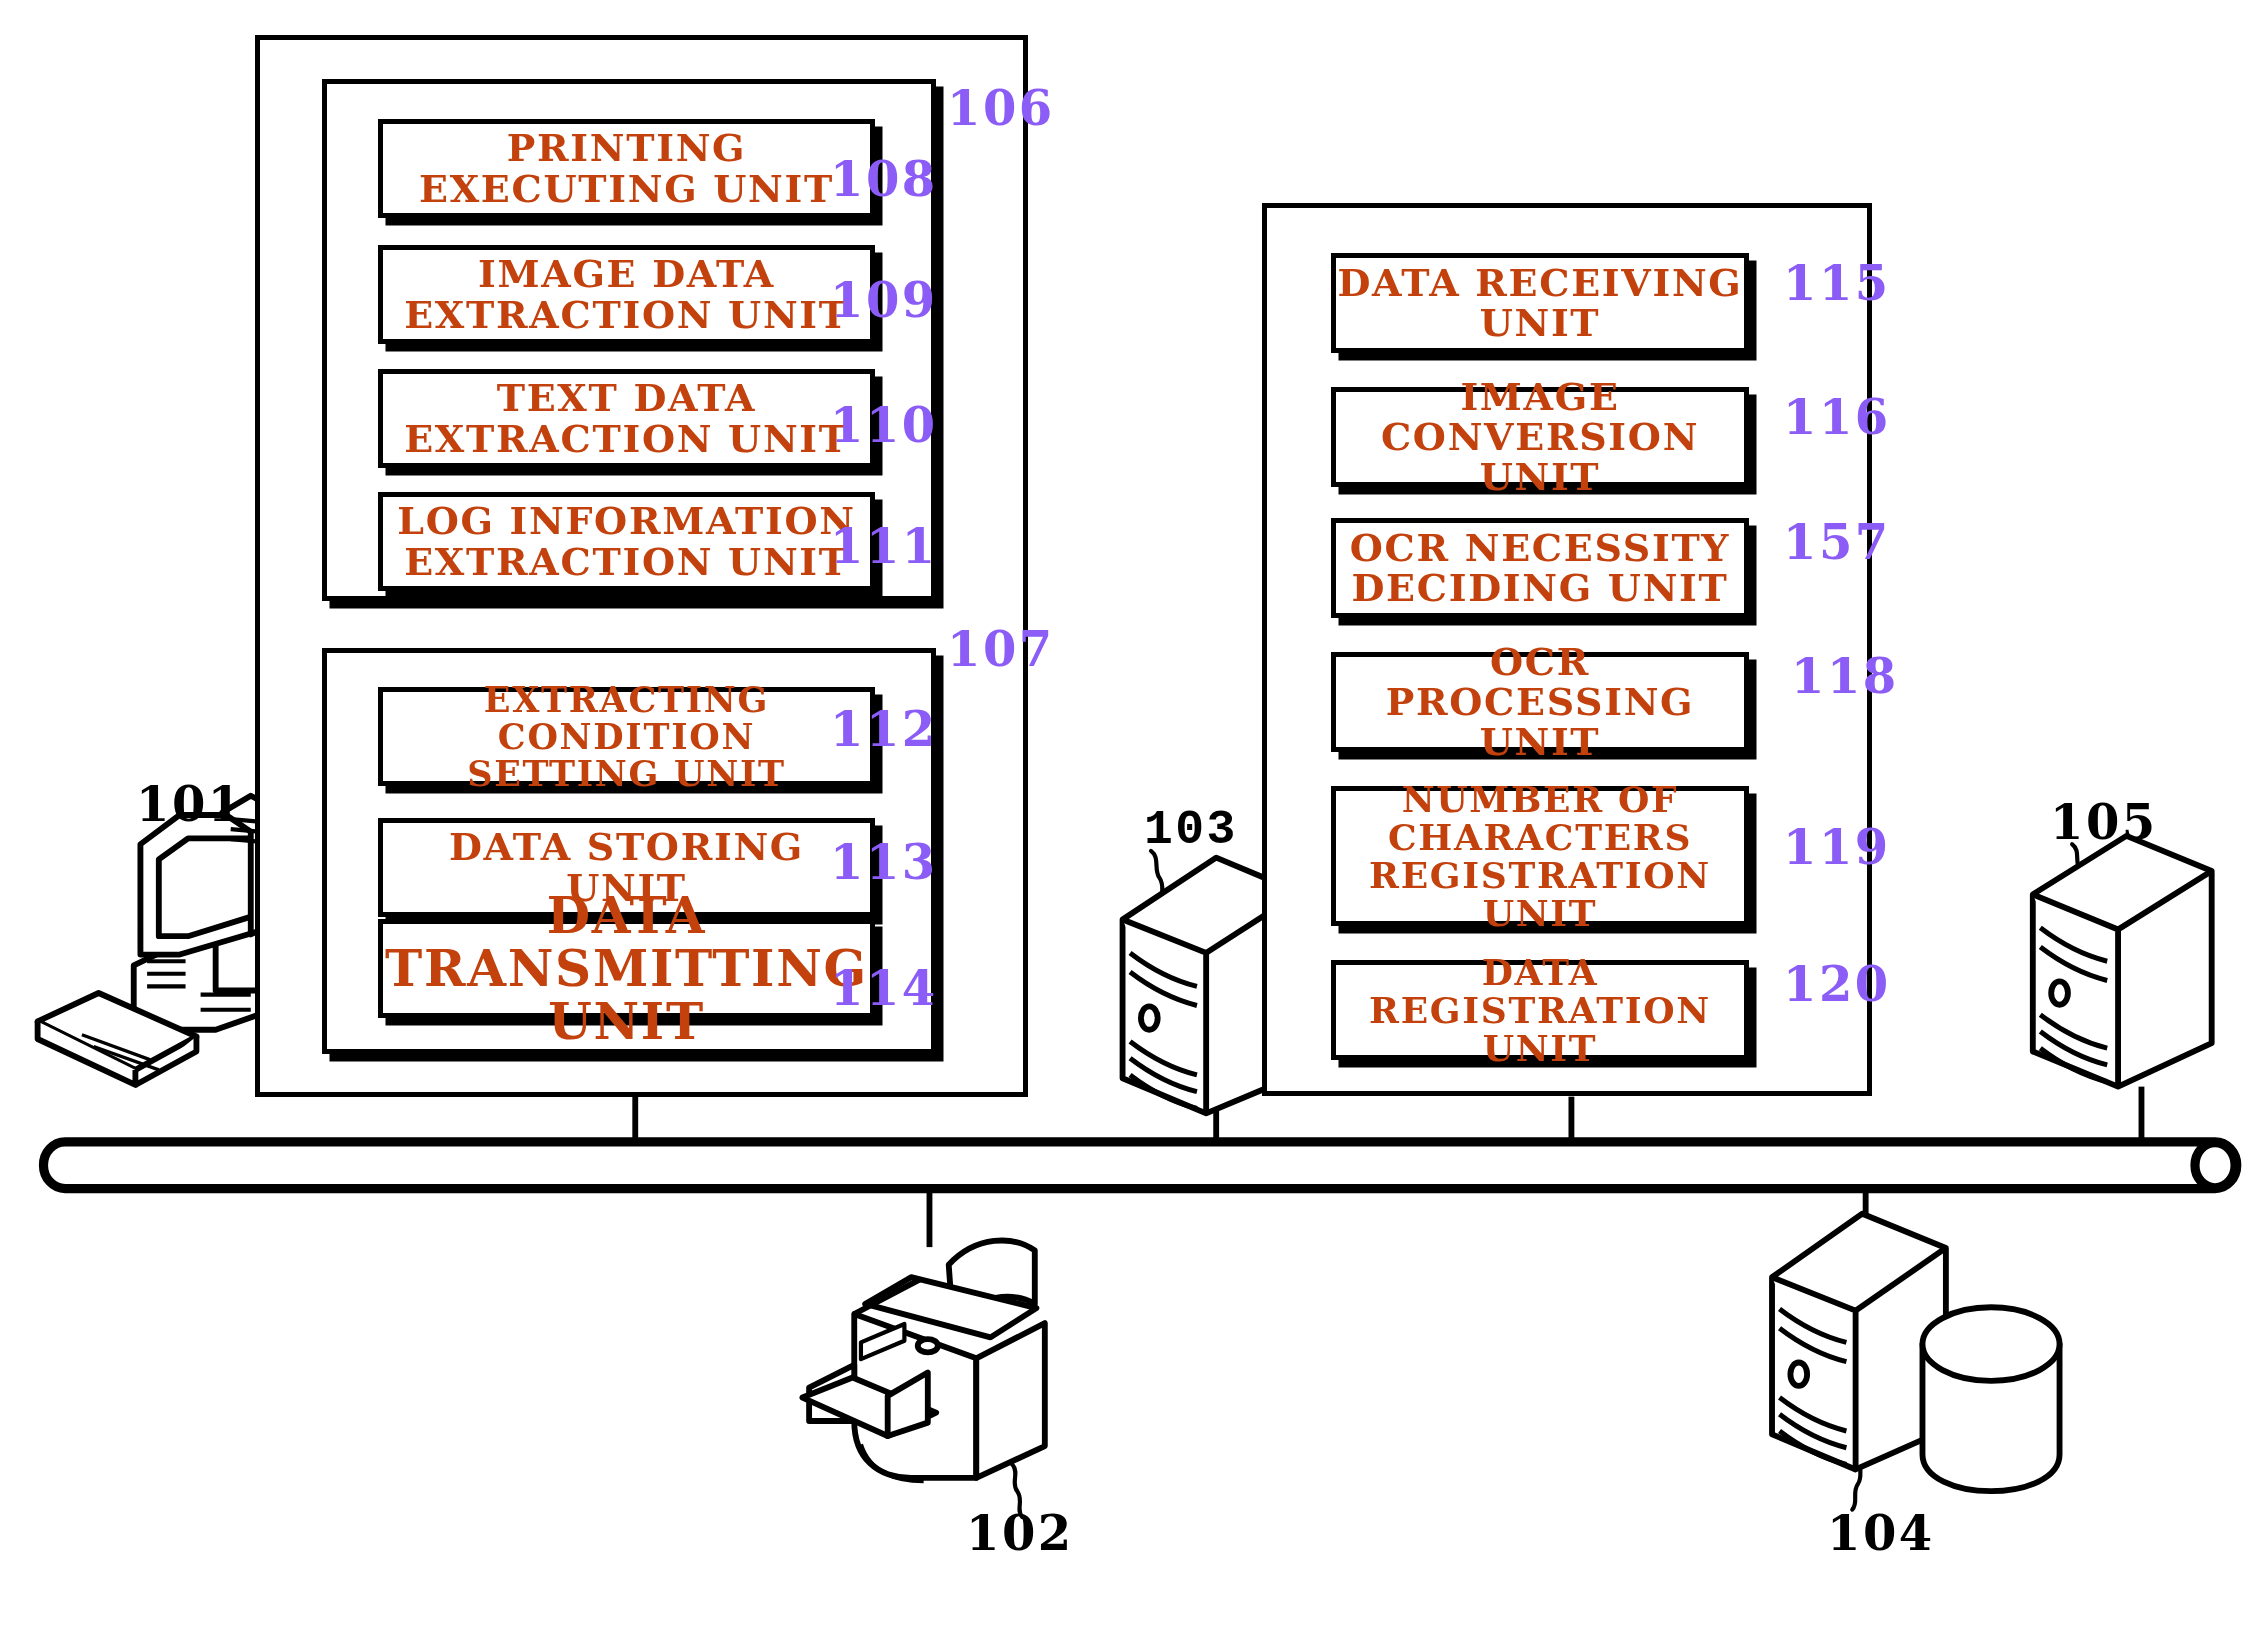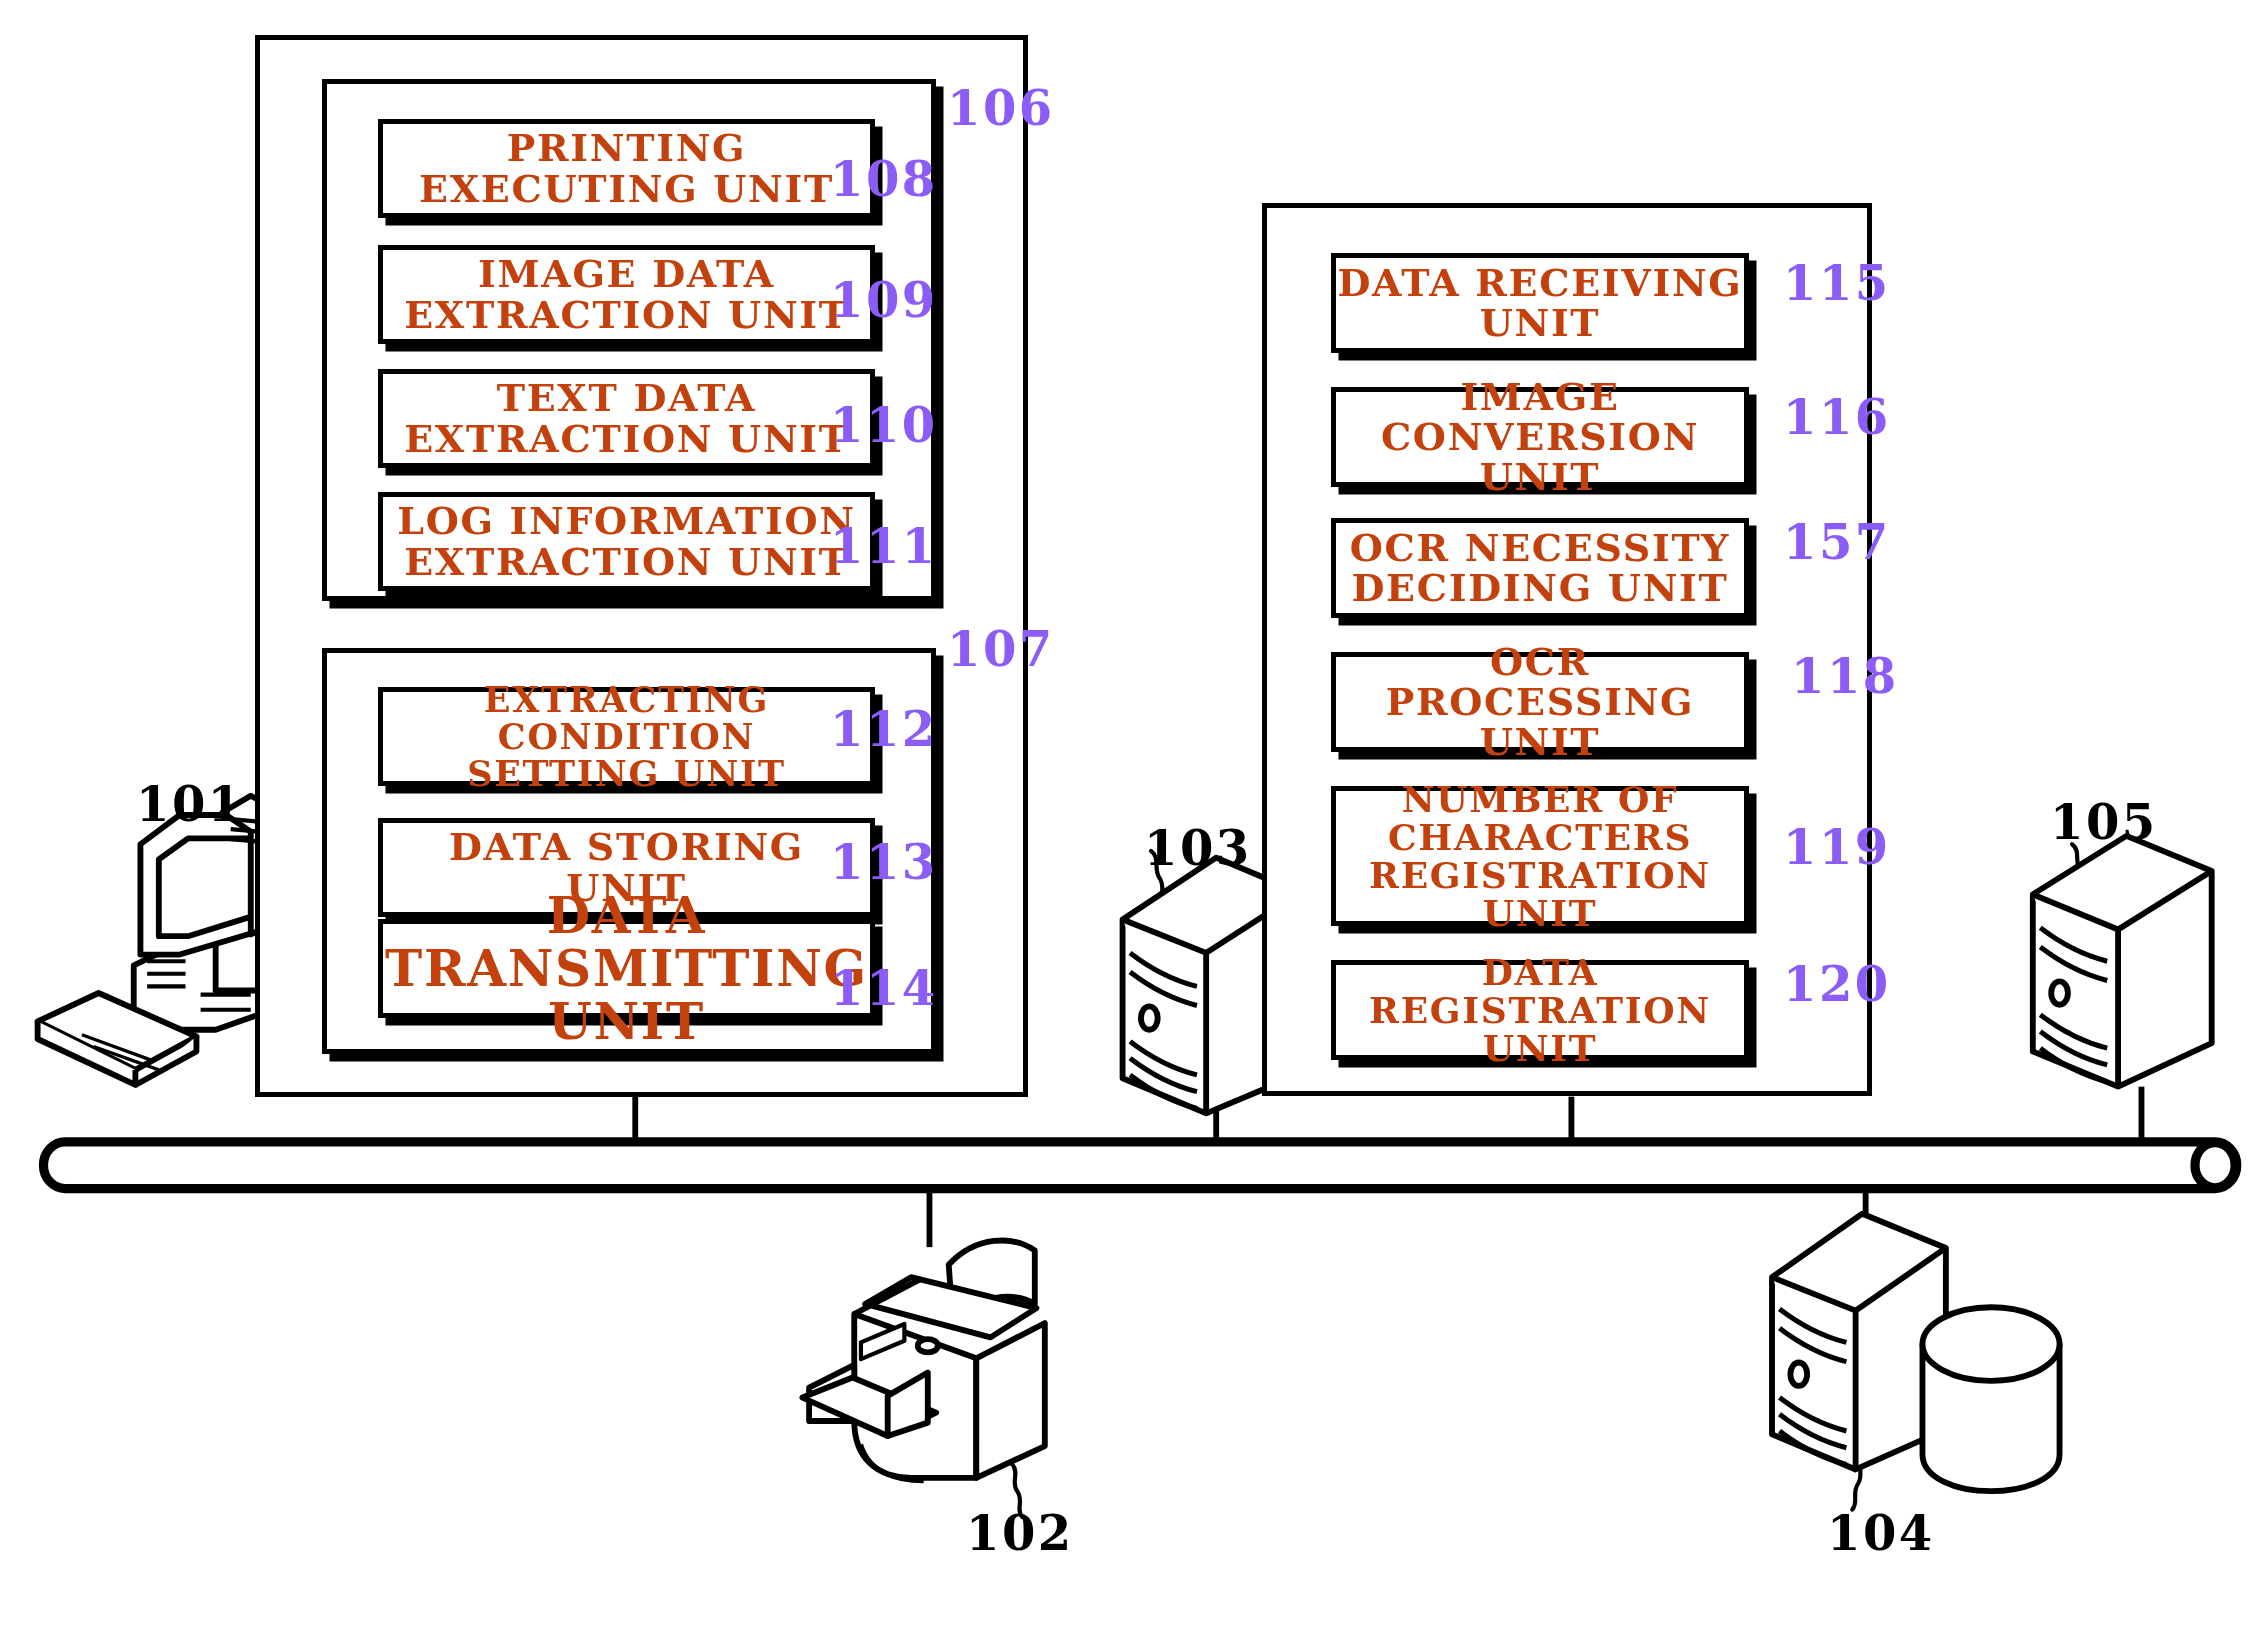--- a/index.html
+++ b/index.html
@@ -332,18 +332,18 @@
   <div class="ref-num" style="left:1783px;top:823px;">119</div>
 
   <div class="unit-box" style="left:1331px;top:960px;width:418px;height:100px;font-size:36px;">
     <span class="unit-label">DATA REGISTRATION
 UNIT</span>
   </div>
   <div class="ref-num" style="left:1783px;top:960px;">120</div>
 
   <div class="dev-caption" style="left:136px;top:776px;">101</div>
   <div class="dev-caption" style="left:966px;top:1505px;">102</div>
-  <div class="dev-caption" style="left:1144px;top:820px;">103</div>
+  <div class="dev-caption" style="left:1144px;top:803px;font-family:Liberation Mono, monospace;">103</div>
   <div class="dev-caption" style="left:1827px;top:1505px;">104</div>
   <div class="dev-caption" style="left:2050px;top:794px;text-align:right;">105</div>
 
 </div>
 
 
 </body></html>

